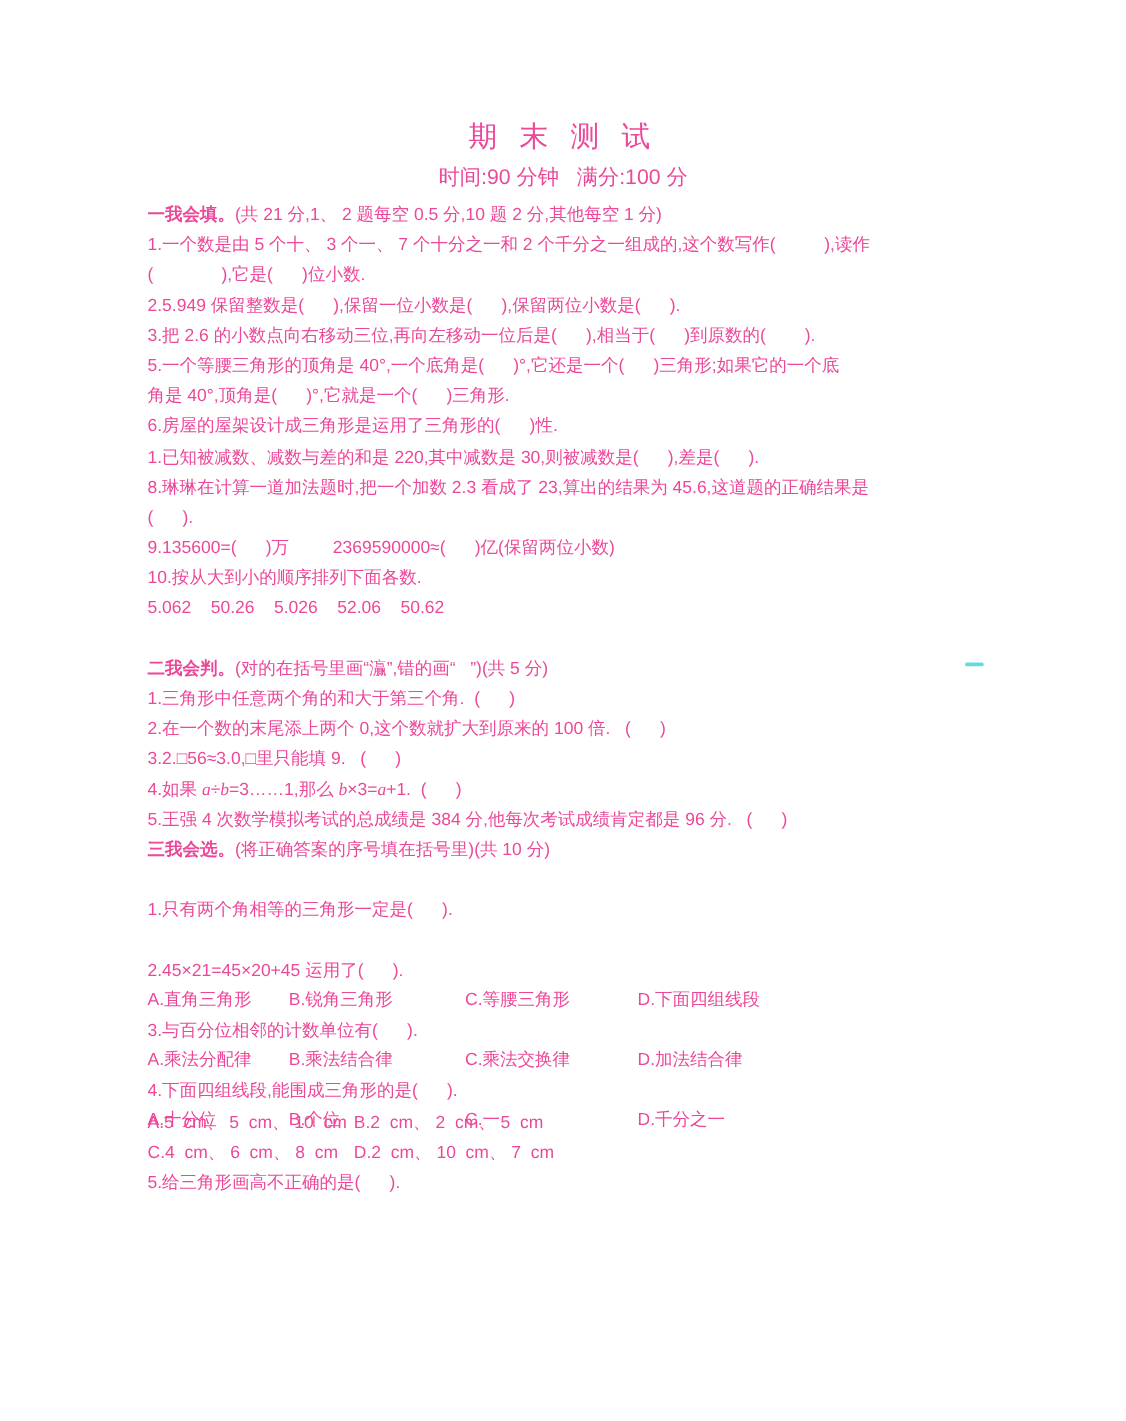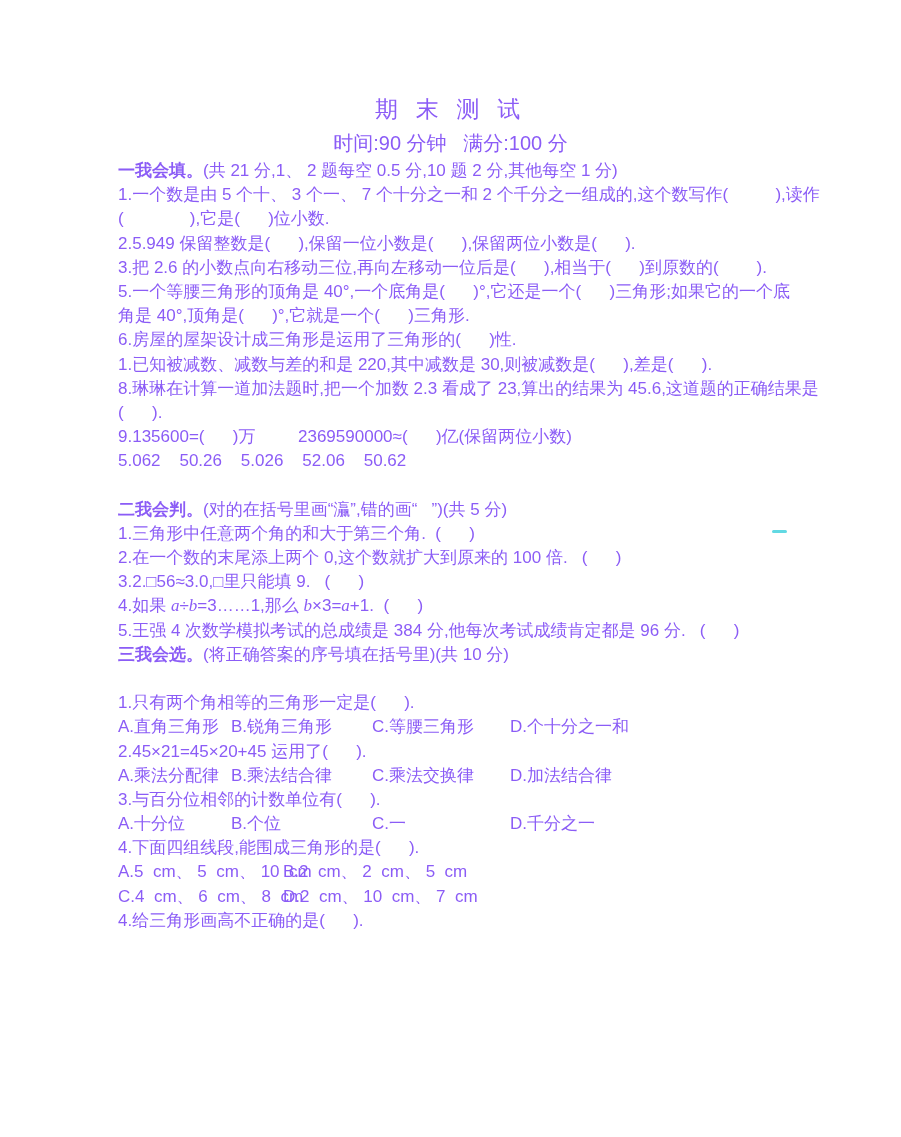--- a/index.html
+++ b/index.html
@@ -1,48 +1,48 @@
 <!DOCTYPE html>
 <html><head>
 <meta charset="utf-8">
 <style>
   html,body { margin:0; padding:0; background:#e8e8e8; }
   .page {
     position:relative;
     width:901px; height:1137px;
     margin:0 auto;
     background:#ffffff;
-    color:#8b5cf6;
+    color:#ec4899;
     font-family:"Liberation Sans", sans-serif;
     overflow:hidden;
   }
   .title {
     position:absolute; top:94px; left:0; right:0;
     text-align:center;
     font-family:"Liberation Serif", serif;
     font-size:23px;
     letter-spacing:6px;
     white-space:pre;
   }
   .subtitle {
     position:absolute; top:130px; left:0; right:0;
     text-align:center;
-    font-size:20px;
+    font-size:17px;
     white-space:pre;
   }
   .body {
     position:absolute; left:118px; top:159px; width:670px;
-    font-size:17px;
+    font-size:14px;
     line-height:24.2px;
   }
   .ln { height:24.2px; white-space:pre; overflow:visible; }
   .hdr b { font-weight:bold; }
   .opt { display:inline-block; }
   .w1 { width:113px; }
-  .w2 { width:141px; }
+  .w2 { width:141px;margin-top:47px; }
   .w3 { width:138px; }
   .wq4 { width:165px; }
   .it { font-style:italic; font-family:"Liberation Serif", serif; }
   .dash {
     position:absolute; left:772px; top:530px;
     width:15px; height:3px;
     border-radius:2px;
   }
 </style>
 </head>
@@ -62,47 +62,48 @@
     <div class="ln">(              ),它是(      )位小数.</div>
     <div class="ln">2.5.949 保留整数是(      ),保留一位小数是(      ),保留两位小数是(      ).</div>
     <div class="ln">3.把 2.6 的小数点向右移动三位,再向左移动一位后是(      ),相当于(      )到原数的(        ).</div>
     <div class="ln">5.一个等腰三角形的顶角是 40°,一个底角是(      )°,它还是一个(      )三角形;如果它的一个底</div>
     <div class="ln">角是 40°,顶角是(      )°,它就是一个(      )三角形.</div>
     <div class="ln">6.房屋的屋架设计成三角形是运用了三角形的(      )性.</div>
     <div class="ln">1.已知被减数、减数与差的和是 220,其中减数是 30,则被减数是(      ),差是(      ).</div>
     <div class="ln">8.琳琳在计算一道加法题时,把一个加数 2.3 看成了 23,算出的结果为 45.6,这道题的正确结果是</div>
     <div class="ln">(      ).</div>
     <div class="ln">9.135600=(      )万         2369590000≈(      )亿(保留两位小数)</div>
+    <div class="ln">10.按从大到小的顺序排列下面各数.</div>
     <div class="ln">5.062    50.26    5.026    52.06    50.62</div>
 
     <div class="ln"></div>
 
     <div class="ln hdr"><b>二我会判。</b><span>(对的在括号里画“灜”,错的画“   ”)(共 5 分)</span></div>
 
     <div class="ln">1.三角形中任意两个角的和大于第三个角.  (      )</div>
     <div class="ln">2.在一个数的末尾添上两个 0,这个数就扩大到原来的 100 倍.   (      )</div>
     <div class="ln">3.2.□56≈3.0,□里只能填 9.   (      )</div>
 
     <div class="ln"><span>4.如果 </span><span class="it">a</span><span>÷</span><span class="it">b</span><span>=3……1,那么 </span><span class="it">b</span><span>×3=</span><span class="it">a</span><span>+1.  (      )</span></div>
 
     <div class="ln">5.王强 4 次数学模拟考试的总成绩是 384 分,他每次考试成绩肯定都是 96 分.   (      )</div>
 
     <div class="ln hdr"><b>三我会选。</b><span>(将正确答案的序号填在括号里)(共 10 分)</span></div>
 
     <div class="ln"></div>
 
     <div class="ln">1.只有两个角相等的三角形一定是(      ).</div>
-    <div class="ln"><span class="opt w1">A.直角三角形</span><span class="opt w2">B.锐角三角形</span><span class="opt w3">C.等腰三角形</span><span class="opt">D.个十分之一和</span></div>
+    <div class="ln"><span class="opt w1">A.直角三角形</span><span class="opt w2">B.锐角三角形</span><span class="opt w3">C.等腰三角形</span><span class="opt">D.下面四组线段</span></div>
 
     <div class="ln">2.45×21=45×20+45 运用了(      ).</div>
     <div class="ln"><span class="opt w1">A.乘法分配律</span><span class="opt w2">B.乘法结合律</span><span class="opt w3">C.乘法交换律</span><span class="opt">D.加法结合律</span></div>
 
     <div class="ln">3.与百分位相邻的计数单位有(      ).</div>
     <div class="ln"><span class="opt w1">A.十分位</span><span class="opt w2">B.个位</span><span class="opt w3">C.一</span><span class="opt">D.千分之一</span></div>
 
     <div class="ln">4.下面四组线段,能围成三角形的是(      ).</div>
     <div class="ln"><span class="opt wq4">A.5  cm、 5  cm、 10  cm</span><span class="opt">B.2  cm、 2  cm、 5  cm</span></div>
     <div class="ln"><span class="opt wq4">C.4  cm、 6  cm、 8  cm</span><span class="opt">D.2  cm、 10  cm、 7  cm</span></div>
 
-    <div class="ln">4.给三角形画高不正确的是(      ).</div>
+    <div class="ln">5.给三角形画高不正确的是(      ).</div>
 
   </div>
 </div>
 
 </body></html>

